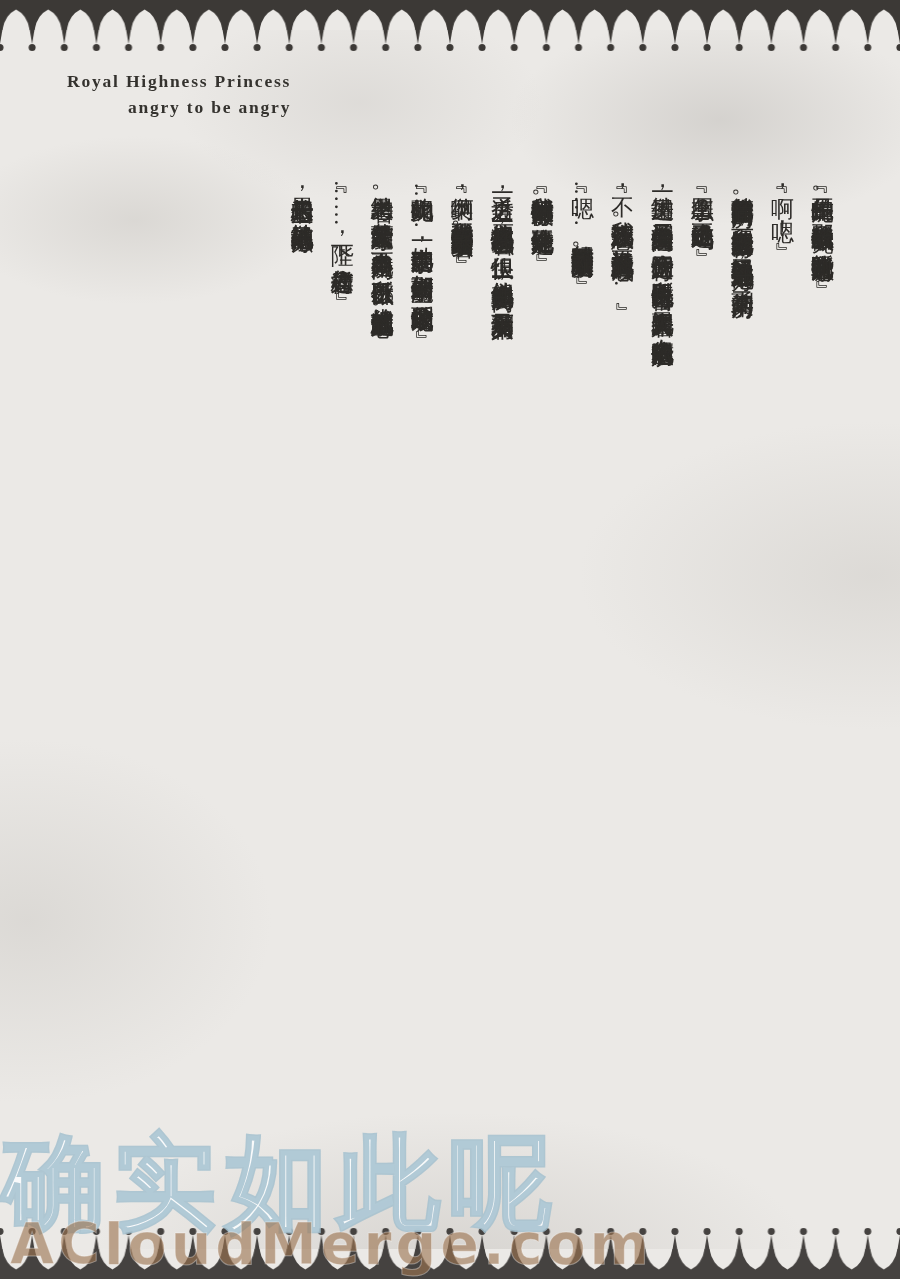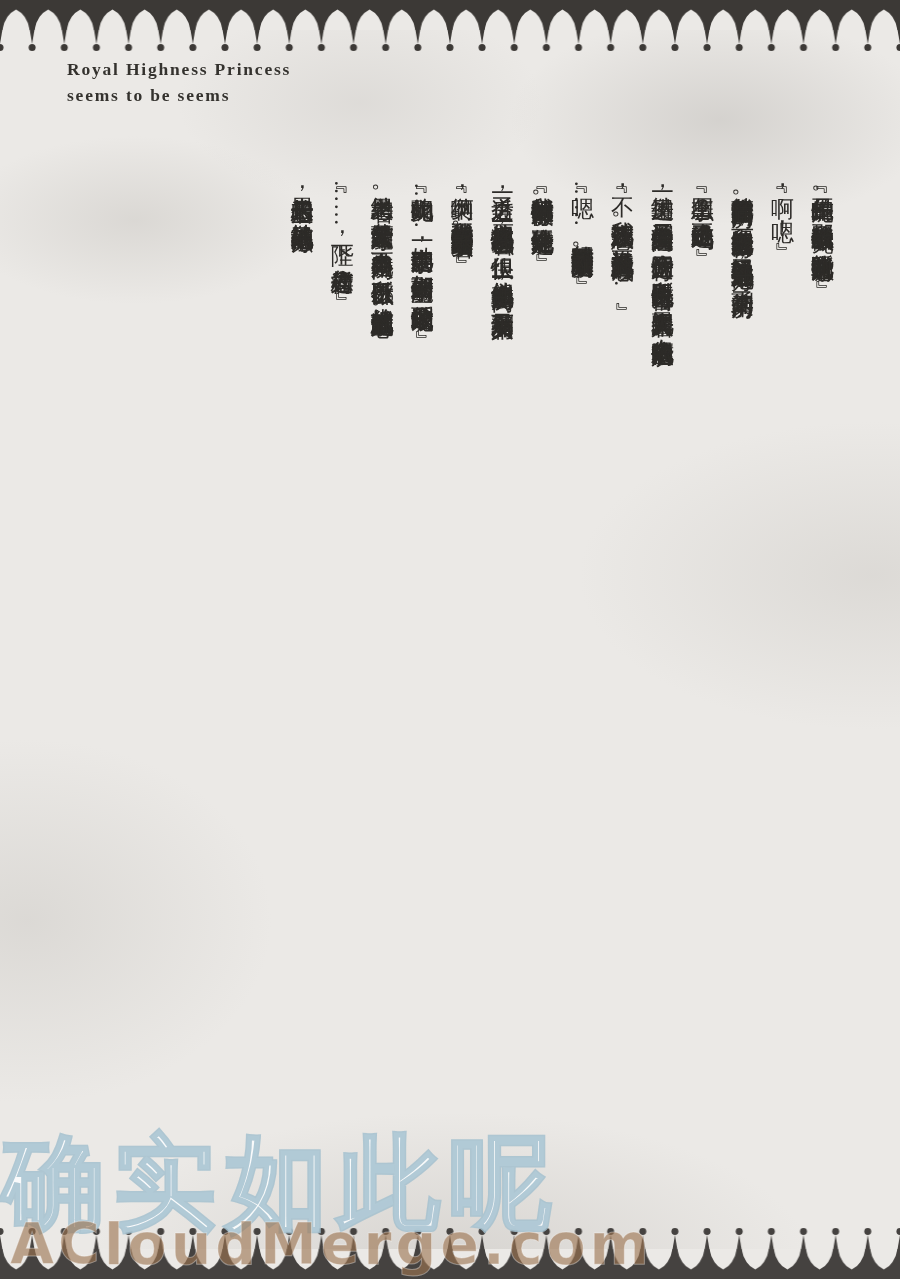--- a/index.html
+++ b/index.html
@@ -16,24 +16,24 @@
       radial-gradient(ellipse 350px 260px at 3% 72%, rgba(196,193,188,.4), transparent 70%),
       radial-gradient(ellipse 520px 220px at 50% 99%, rgba(189,185,180,.45), transparent 70%),
       radial-gradient(ellipse 260px 140px at 40% 8%, rgba(197,194,190,.35), transparent 70%),
       #ebe9e6;
   }
   .border{position:absolute;left:0;width:900px;height:58px;z-index:2;line-height:0;}
   .border.top{top:0;}
   .border.bottom{bottom:0;}
   .border.bottom svg{transform:scaleY(-1);}
   .series-title{
-    position:absolute;left:67px;top:56px;z-index:3;
+    position:absolute;left:67px;top:68px;z-index:3;
     font-family:"Liberation Serif","DejaVu Serif",serif;
     font-weight:700;font-size:17.5px;letter-spacing:1.8px;
-    color:#34322e;line-height:1.5;
+    color:#34322e;line-height:1.5;text-align:right;
   }
   .novel-text{
     position:absolute;top:136px;right:58px;width:784px;height:1012px;z-index:1;
     writing-mode:vertical-rl;
     font-size:23px;line-height:1.74;letter-spacing:.5px;
     color:#2d2b28;
   }
   .novel-text p{margin:0;text-indent:1.85em;}
   .brand-wm{
     position:absolute;left:2px;bottom:26px;z-index:5;
@@ -75,21 +75,21 @@
           <circle cx="0" cy="47.5" r="3.5" fill="#3c3936"></circle>
           <circle cx="32.14" cy="47.5" r="3.5" fill="#3c3936"></circle>
         </pattern>
       </defs>
       <rect width="900" height="58" fill="url(#sctop)"></rect>
     </svg>
   </div>
 
   <div class="series-title">
     <div>Royal Highness Princess</div>
-    <div>seems to be seems</div>
+    <div>angry to be angry</div>
   </div>
 
   <div class="novel-text">
       <p>『是正午的钟声呢。那么我就回去继续做研究了。能听我说这些真的非常感谢。』</p>
       <p>『啊，嗯！』</p>
       <p>就这样蕾缇希艾露回到了自己的房间。留下的纳奥看着她离开的背影，轻轻地叹了一口气并迅速地离开了那个地方，来到了某个房间前。</p>
       <p>『怎么回事？难不成她已经知道了吗？』</p>
       <p>纳奥一进屋，屋子深处桌旁坐着的男人便问道。这个房间位于背阴处，所以即使是白天也十分昏暗。房间里聚集着几个人，在暗中很难看清他们的脸。</p>
       <p>『不，我想她应该还没注意到。不过好像让她产生了其他方向的警戒心……』</p>
       <p>『嗯……行动的时候还要注意不向那个孩子暴露真的是费劲啊。』</p>

